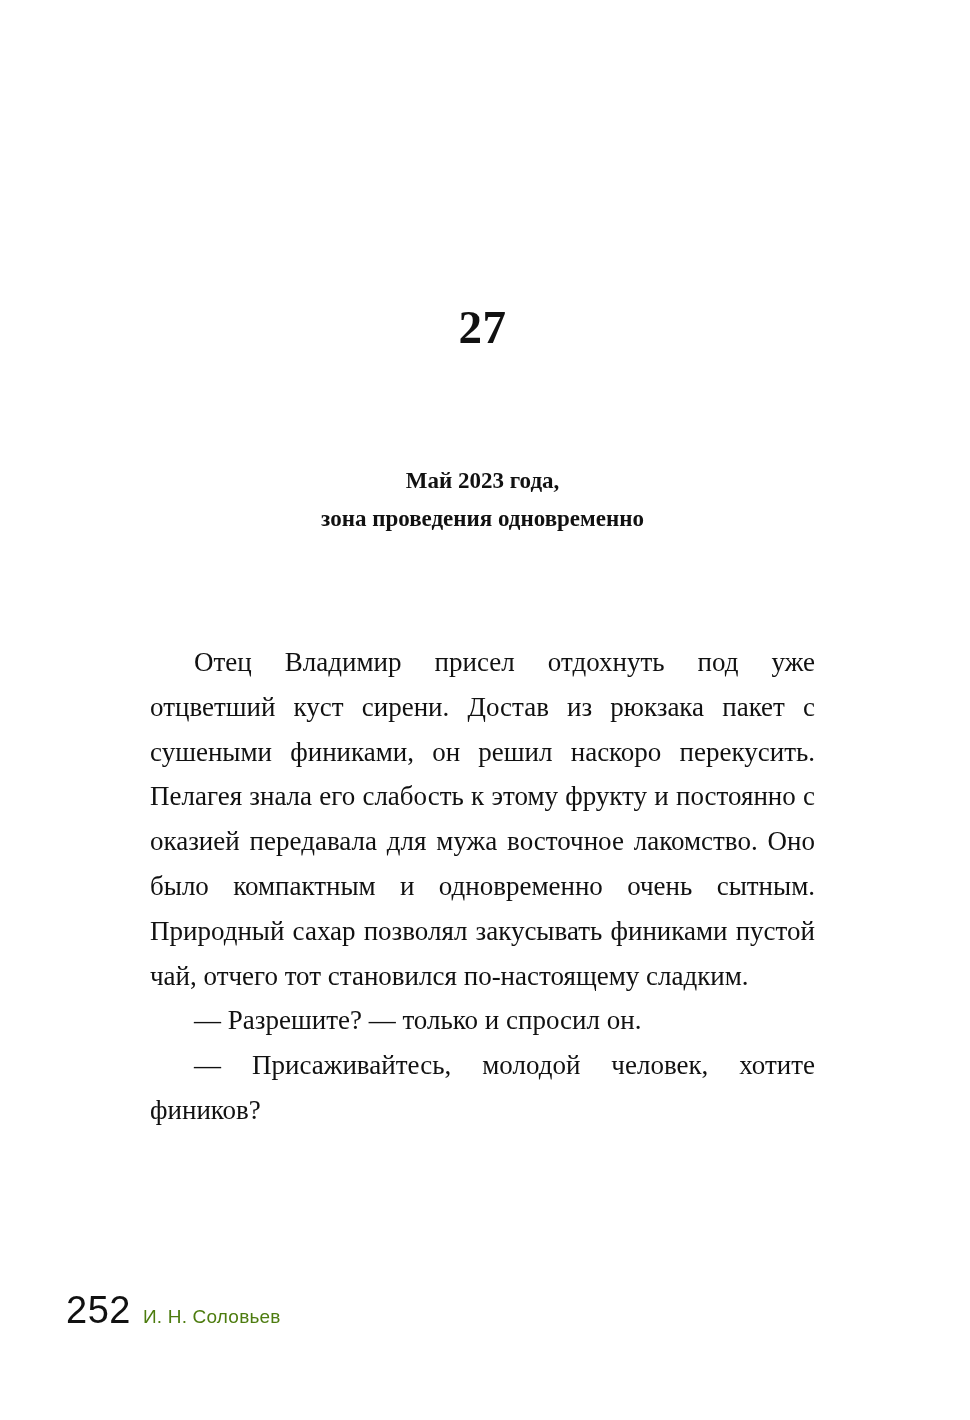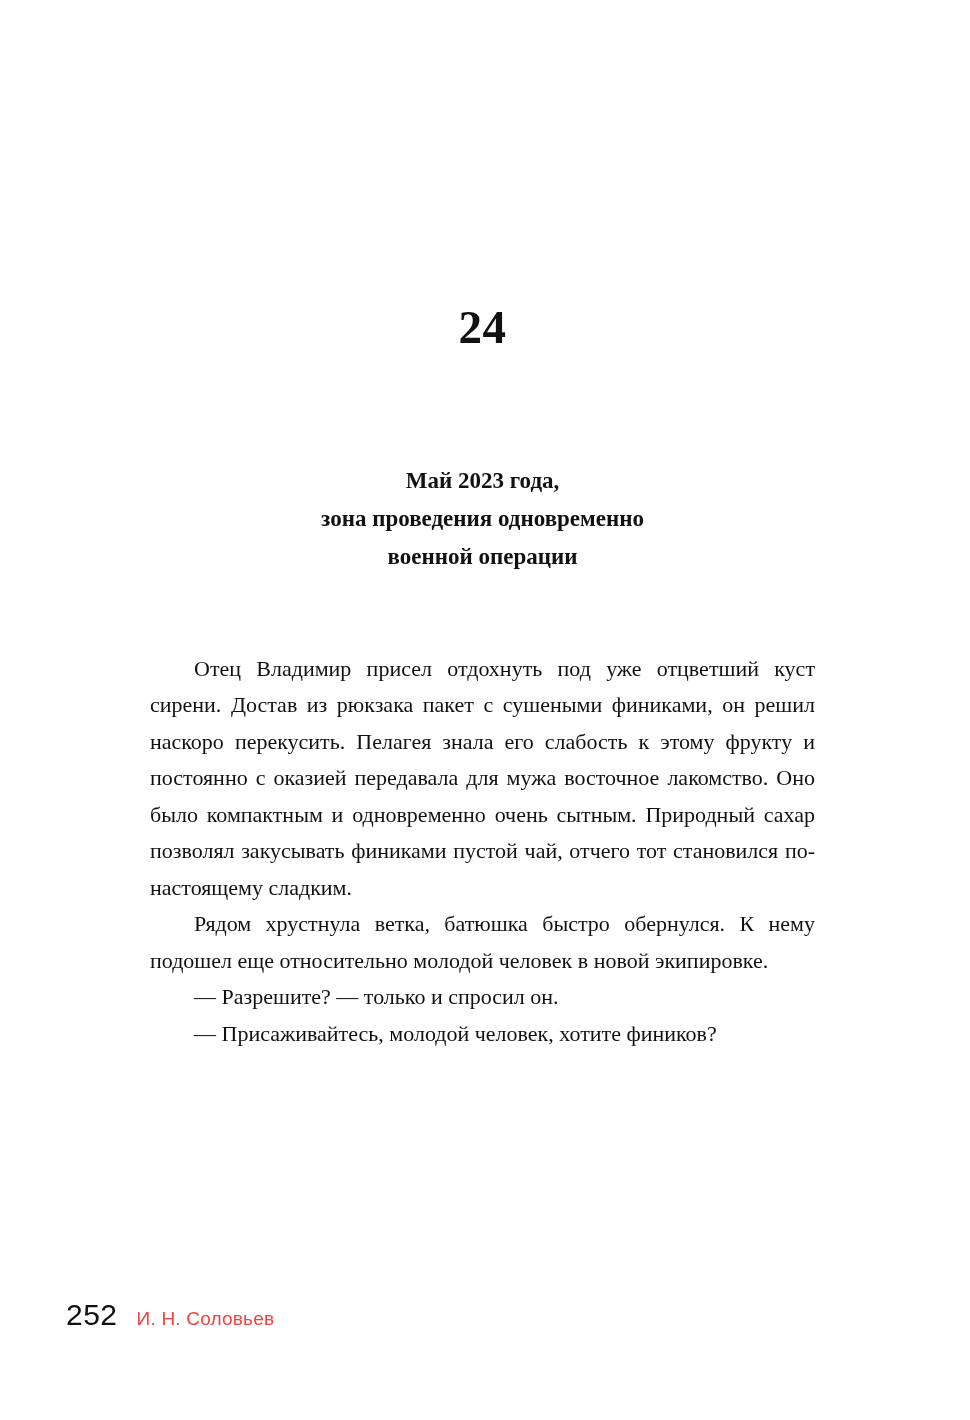--- a/index.html
+++ b/index.html
@@ -39,71 +39,69 @@
     font-weight: bold;
     font-size: 23px;
     line-height: 1.65;
     color: #111111;
   }
   .section-heading .hl {
     display: block;
     white-space: nowrap;
   }
   .body-text {
-    margin-top: 75px;
+    margin-top: 102px;
     font-family: "Liberation Serif", serif;
-    font-size: 22px;
+    font-size: 27px;
     line-height: 1.66;
     text-align: justify;
     text-justify: inter-word;
     color: #111111;
     hyphens: manual;
   }
   .body-text p {
     margin: 0;
     text-indent: 44px;
   }
   .footer {
     position: absolute;
     left: 66px;
     bottom: 88px;
     display: flex;
     align-items: baseline;
   }
   .folio {
     font-family: "Liberation Sans", sans-serif;
-    font-size: 30px;
+    font-size: 38px;
     color: #111111;
     letter-spacing: 0.5px;
   }
   .running-head {
     font-family: "Liberation Sans", sans-serif;
     font-size: 19px;
-    color: #ef4444;
-    margin-left: 19px;
+    color: #4d7c0f;
+    margin-left: 12px;
     letter-spacing: 0.2px;
   }
 </style>
 </head>
 <body>
 
 <div class="page">
   <div class="content">
 
-    <div class="chapter-number">24</div>
+    <div class="chapter-number">27</div>
 
     <div class="section-heading">
       <span class="hl">Май 2023 года,</span>
       <span class="hl">зона проведения одновременно</span>
-      <span class="hl">военной операции</span>
     </div>
 
     <div class="body-text">
       <p>Отец Владимир присел отдохнуть под уже отцветший куст сирени. Достав из рюкзака пакет с сушеными финиками, он решил наскоро перекусить. Пелагея знала его слабость к этому фрукту и постоянно с оказией передавала для мужа восточное лакомство. Оно было компактным и одновременно очень сытным. Природный сахар позволял закусывать финиками пустой чай, отчего тот становился по-настоящему сладким.</p>
-      <p>Рядом хрустнула ветка, батюшка быстро обернулся. К нему подошел еще относительно молодой человек в новой экипировке.</p>
       <p>— Разрешите? — только и спросил он.</p>
       <p>— Присаживайтесь, молодой человек, хотите фиников?</p>
     </div>
 
   </div>
 
   <div class="footer">
     <span class="folio">252</span>
     <span class="running-head">И. Н. Соловьев</span>
   </div>

